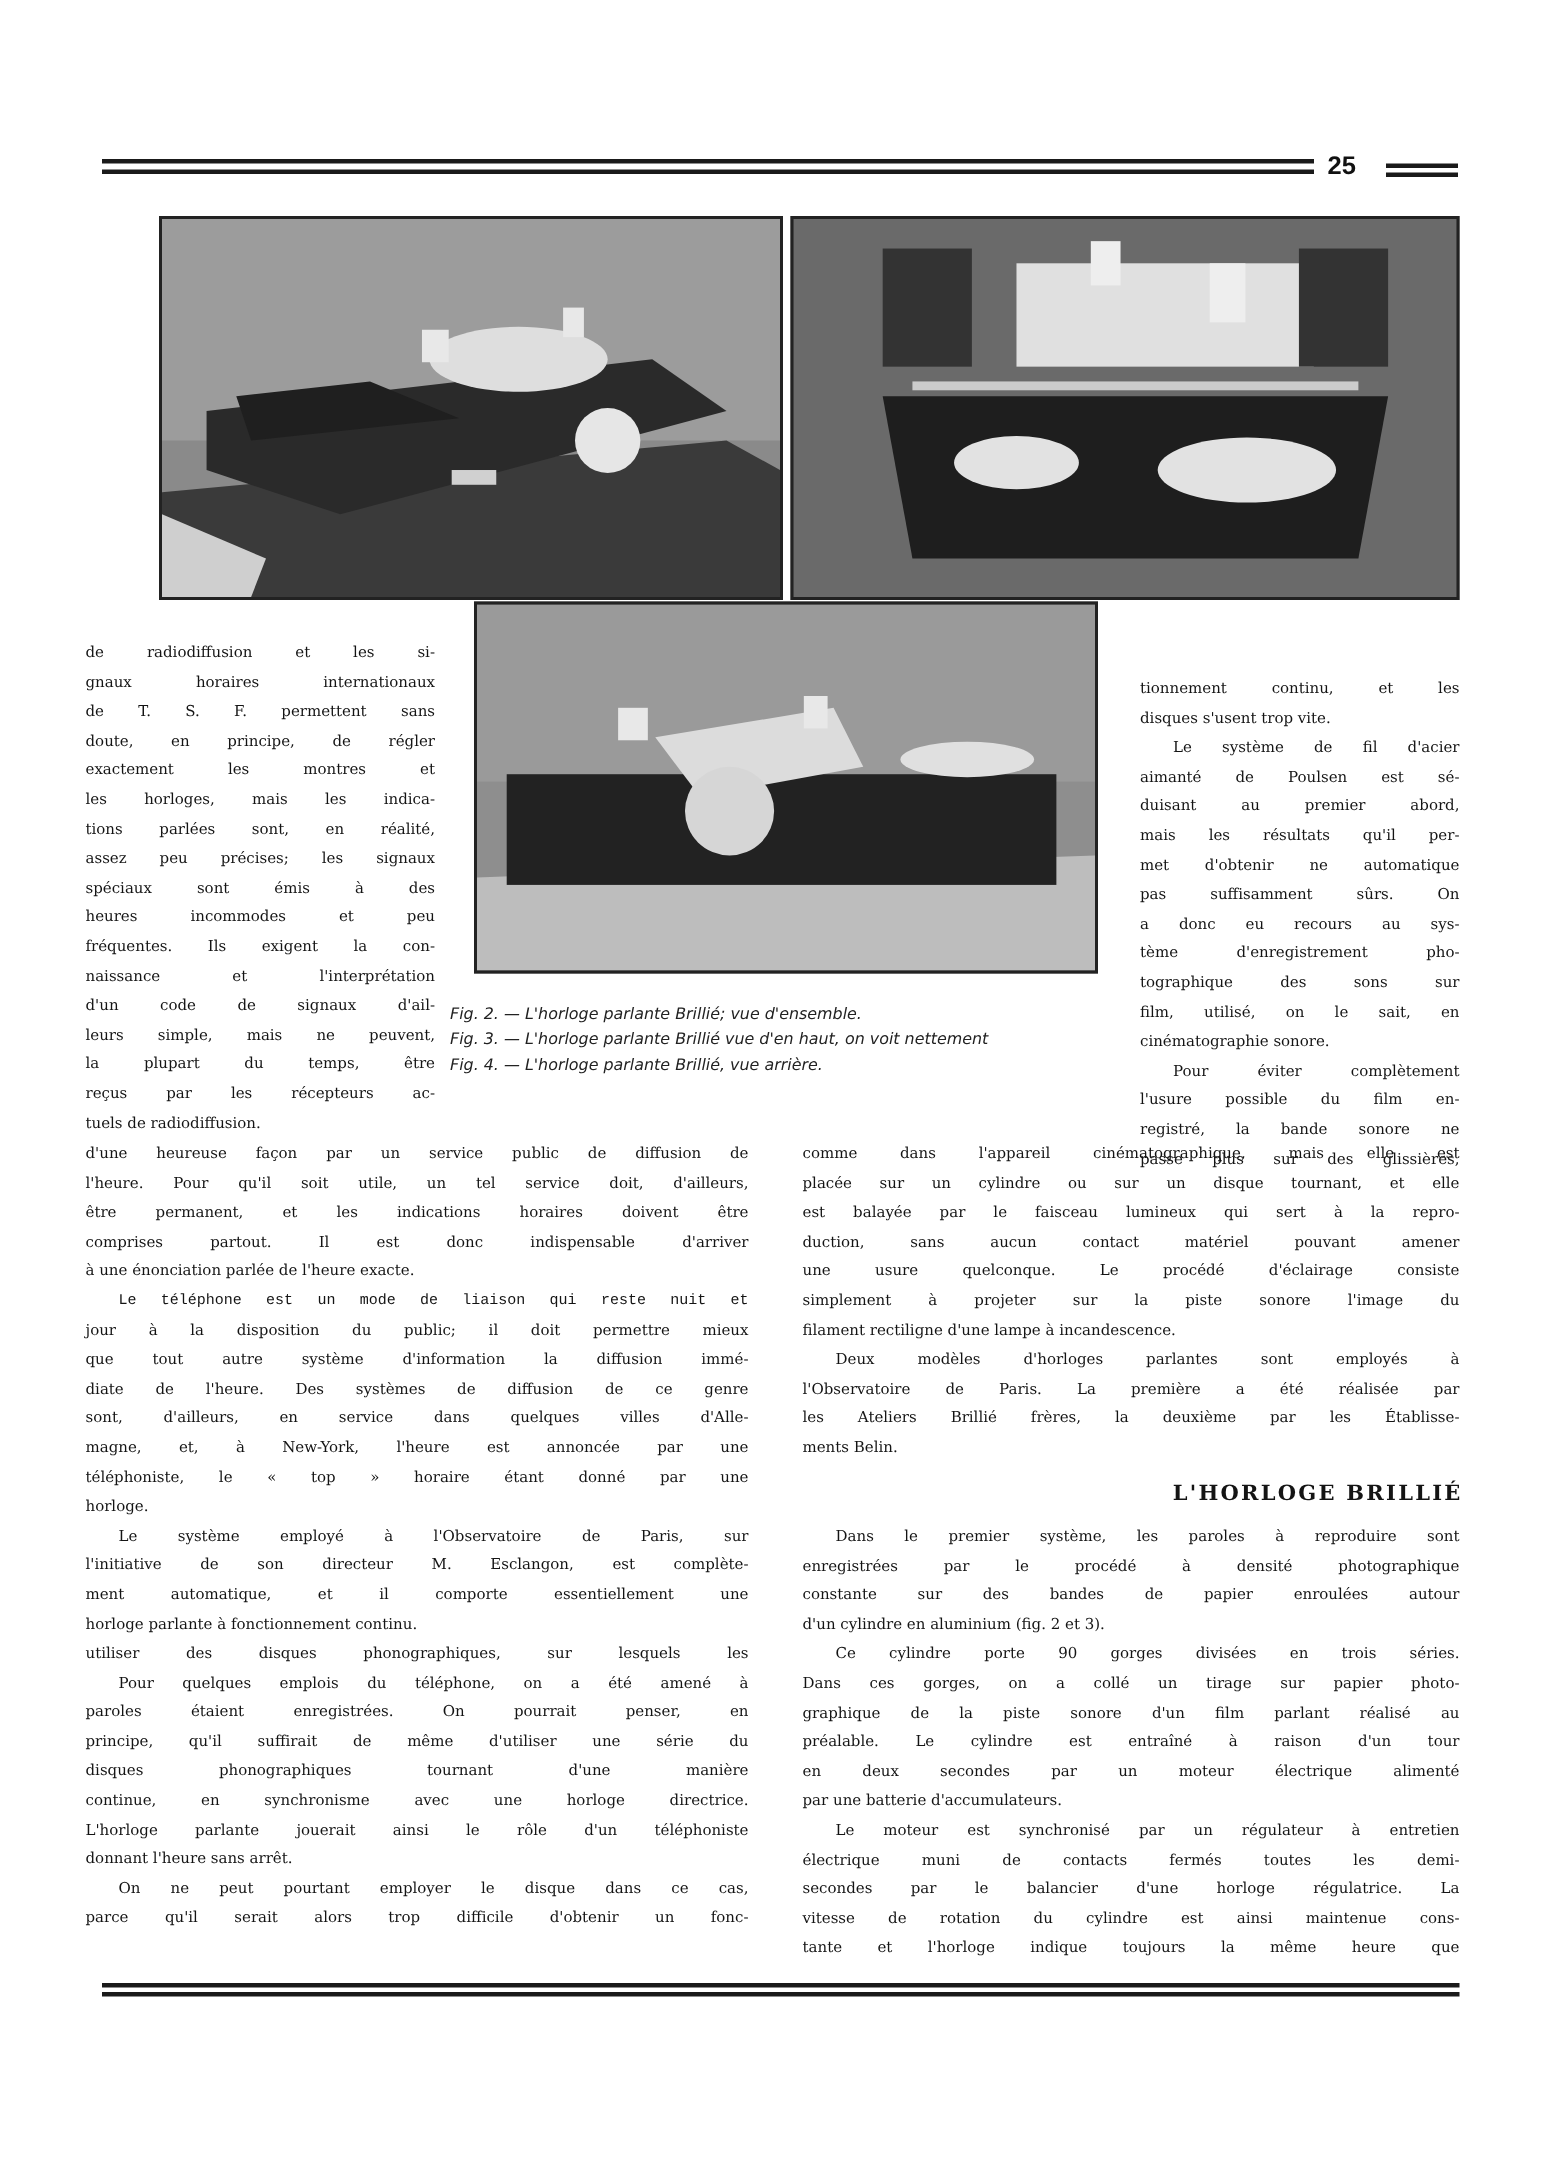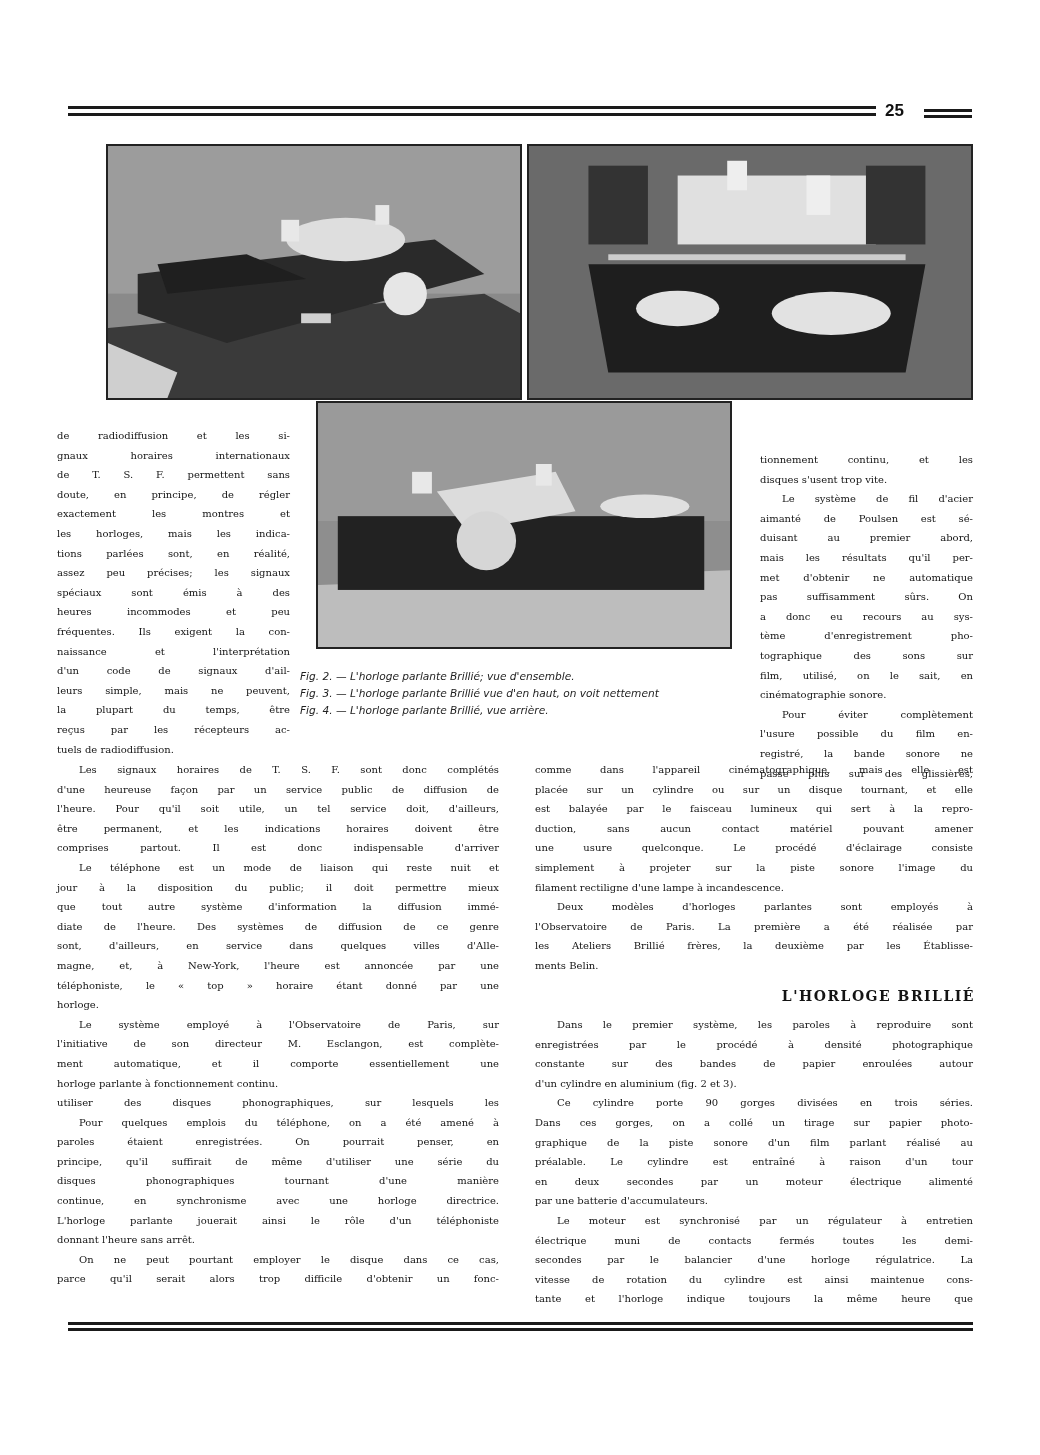--- a/index.html
+++ b/index.html
@@ -120,26 +120,26 @@
     <span class="line">passe plus sur des glissières,</span>
   </div>
 
 <div class="caption">
   <div>Fig. 2. — L'horloge parlante Brillié; vue d'ensemble.</div>
   <div>Fig. 3. — L'horloge parlante Brillié vue d'en haut, on voit nettement</div>
   <div>Fig. 4. — L'horloge parlante Brillié, vue arrière.</div>
 </div>
 
 <div class="txt" style="left:57px; top:760px; width:442px;" id="leftCol">
-    <span class="line" style="padding-left: 22px;">Les signaux horaires de T. S. F. sont donc complétés</span>
     <span class="line">d'une heureuse façon par un service public de diffusion de</span>
     <span class="line">l'heure. Pour qu'il soit utile, un tel service doit, d'ailleurs,</span>
     <span class="line">être permanent, et les indications horaires doivent être</span>
     <span class="line">comprises partout. Il est donc indispensable d'arriver</span>
-    <span class="line" style="padding-left: 22px;">Le téléphone est un mode de liaison qui reste nuit et</span>
+    <span class="line last">à une énonciation parlée de l'heure exacte.</span>
+    <span class="line" style="padding-left: 22px; font-family: Liberation Mono, monospace;">Le téléphone est un mode de liaison qui reste nuit et</span>
     <span class="line">jour à la disposition du public; il doit permettre mieux</span>
     <span class="line">que tout autre système d'information la diffusion immé-</span>
     <span class="line">diate de l'heure. Des systèmes de diffusion de ce genre</span>
     <span class="line">sont, d'ailleurs, en service dans quelques villes d'Alle-</span>
     <span class="line">magne, et, à New-York, l'heure est annoncée par une</span>
     <span class="line">téléphoniste, le « top » horaire étant donné par une</span>
     <span class="line last">horloge.</span>
     <span class="line" style="padding-left: 22px;">Le système employé à l'Observatoire de Paris, sur</span>
     <span class="line">l'initiative de son directeur M. Esclangon, est complète-</span>
     <span class="line">ment automatique, et il comporte essentiellement une</span>

